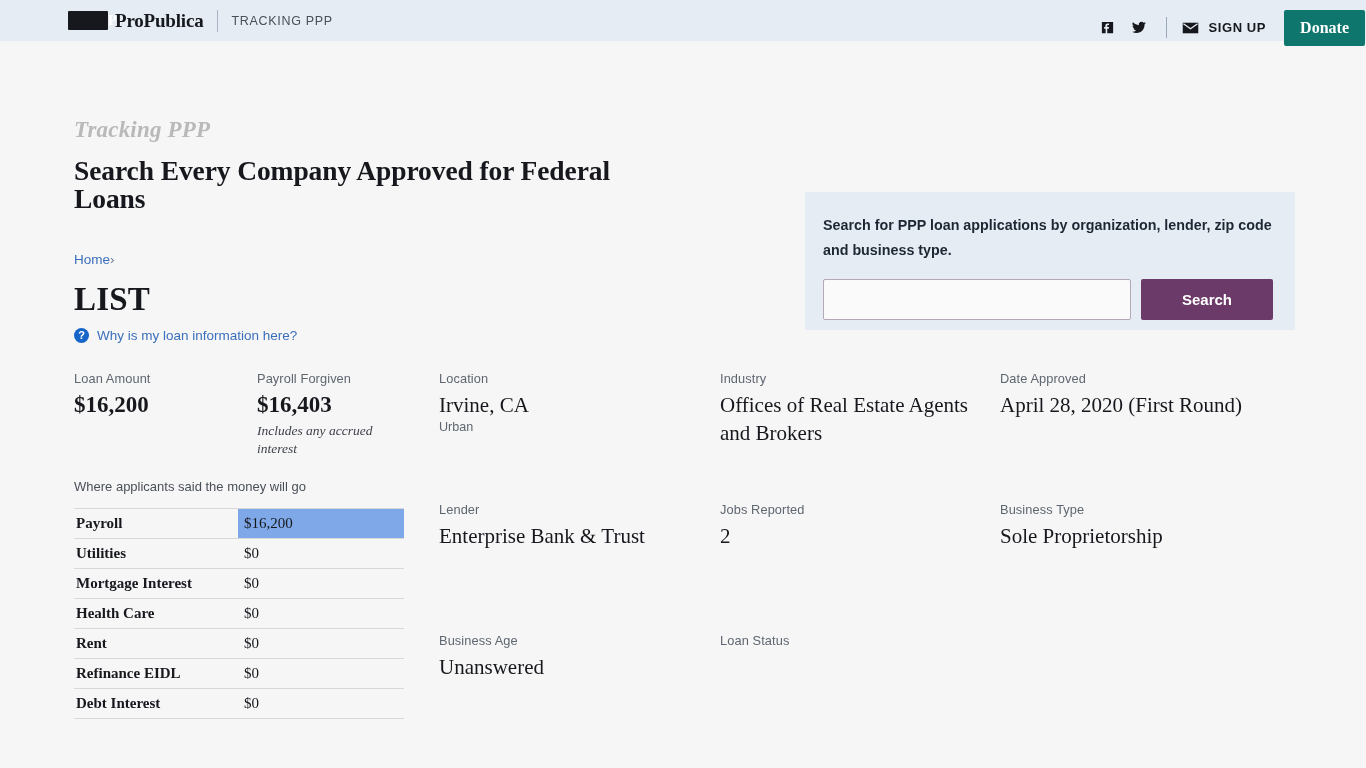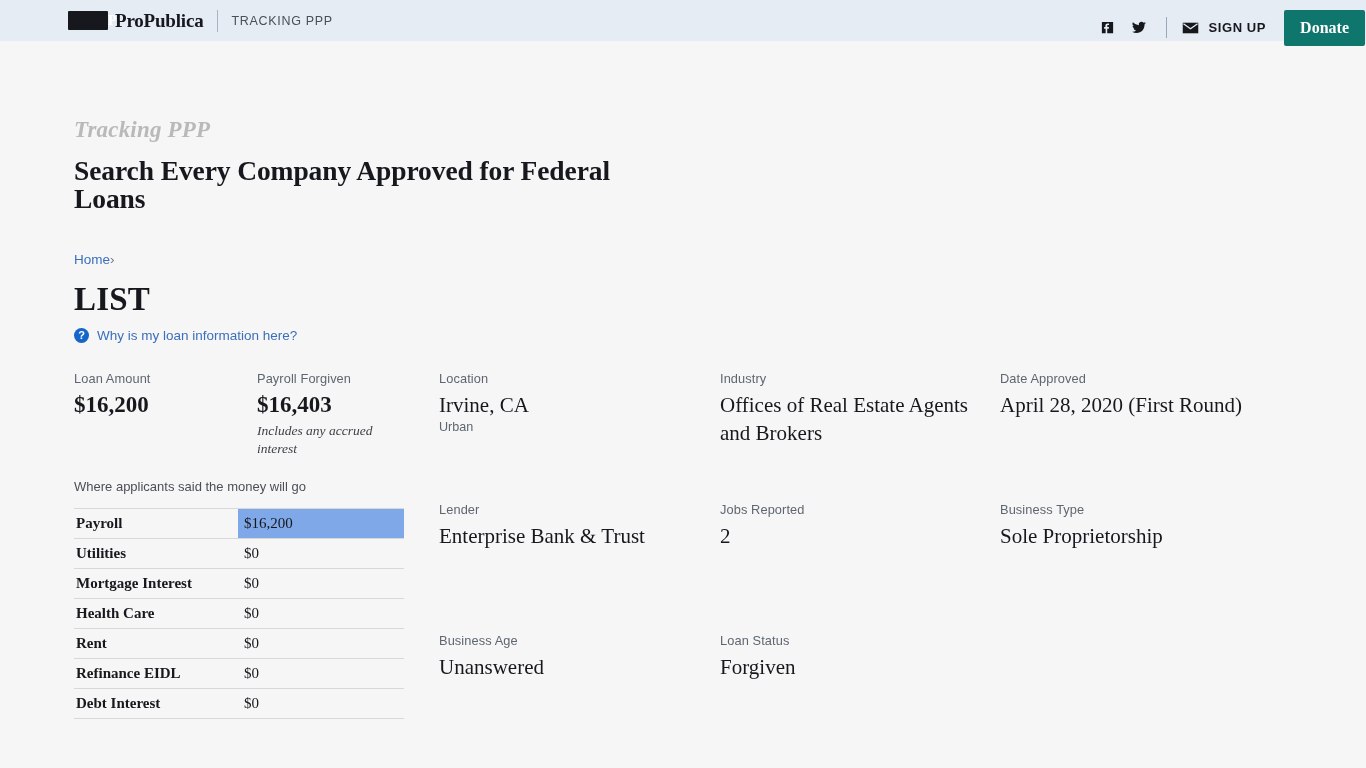--- a/index.html
+++ b/index.html
@@ -280,20 +280,27 @@
       <span>SIGN UP</span>
     </div>
     <button class="donate">Donate</button>
   </div>
 </div>
 
 <div class="hero">
   <div class="kicker">Tracking PPP</div>
   <div class="hero-title">Search Every Company Approved for Federal Loans</div>
 
+  <div class="searchpanel">
+    <p>Search for PPP loan applications by organization, lender, zip code and business type.</p>
+    <div class="searchrow">
+      <input class="search-input" type="text" placeholder="" style="">
+      <button class="search-btn">Search</button>
+    </div>
+  </div>
 </div>
 
 <div class="content">
   <div class="breadcrumb">
     <span>Home</span><span class="crumb-sep">›</span>
   </div>
 
   <div class="list-title">LIST</div>
 
   <div class="whyrow">
@@ -367,21 +374,20 @@
     <div class="fld" style="left:646px; top:0; width:255px;">
       <div class="fld-label">Industry</div>
       <div class="fld-value">Offices of Real Estate Agents and Brokers</div>
     </div>
     <div class="fld" style="left:646px; top:131px; width:255px;">
       <div class="fld-label">Jobs Reported</div>
       <div class="fld-value">2</div>
     </div>
     <div class="fld" style="left:646px; top:262px; width:255px;">
       <div class="fld-label">Loan Status</div>
-      <div class="fld-value">Forgiven</div>
     </div>
 
     <div class="fld" style="left:926px; top:0; width:265px;">
       <div class="fld-label">Date Approved</div>
       <div class="fld-value">April 28, 2020 (First Round)</div>
     </div>
     <div class="fld" style="left:926px; top:131px; width:265px;">
       <div class="fld-label">Business Type</div>
       <div class="fld-value">Sole Proprietorship</div>
     </div>

